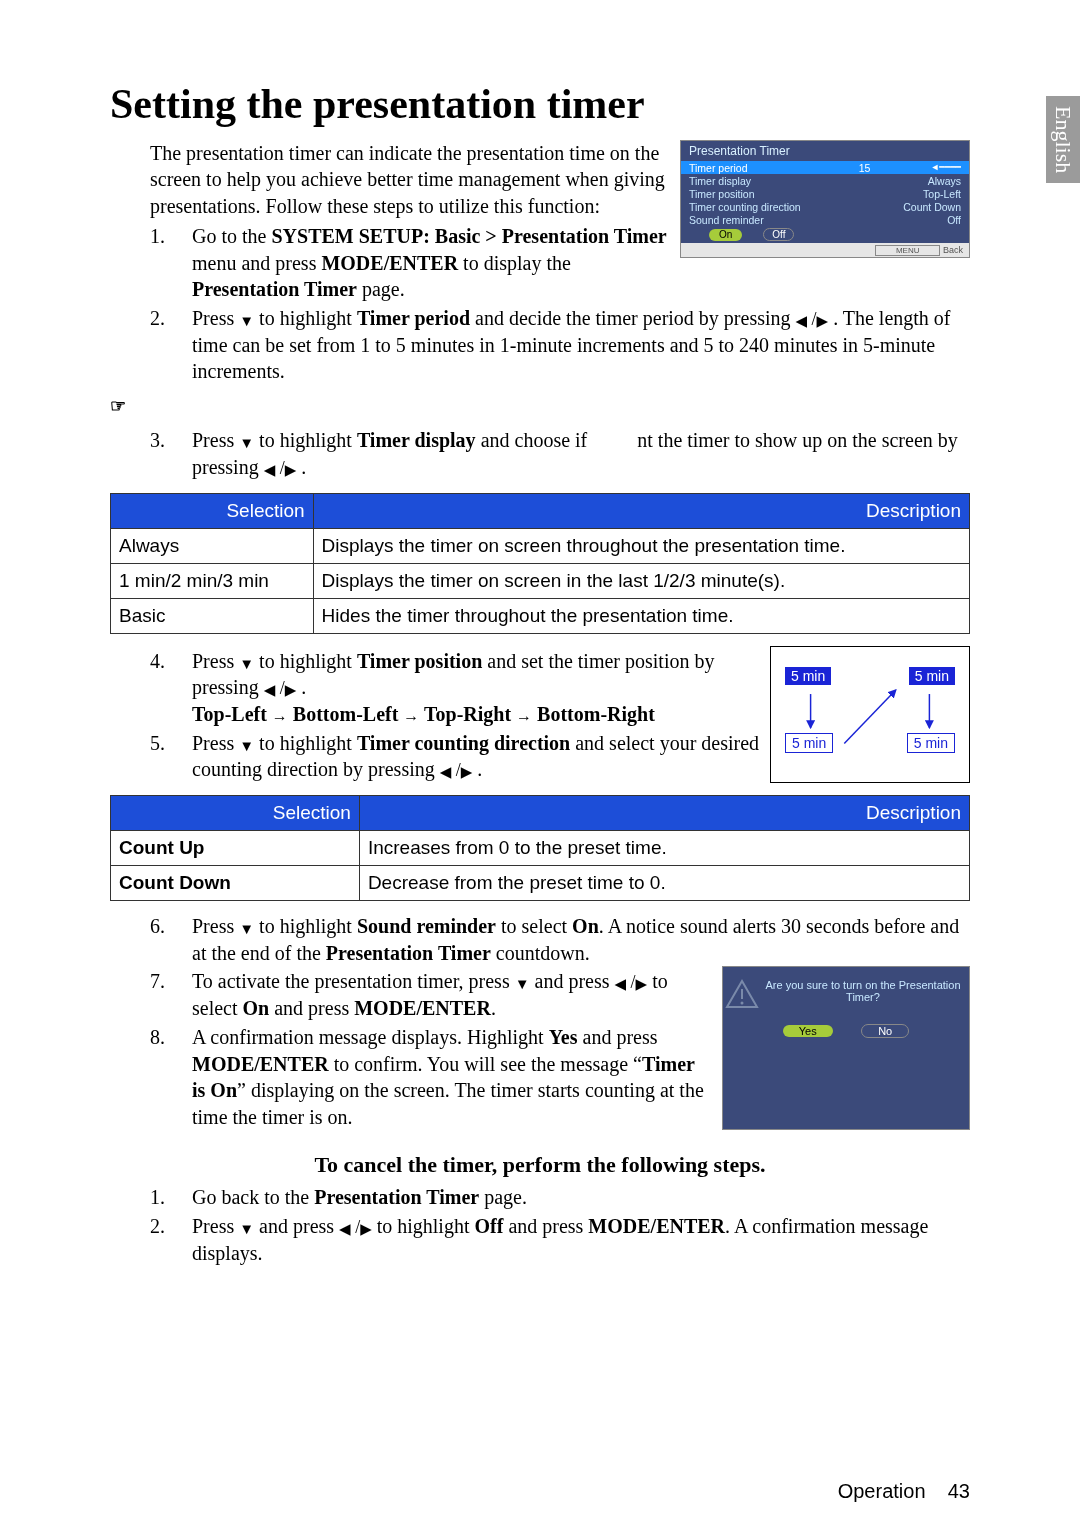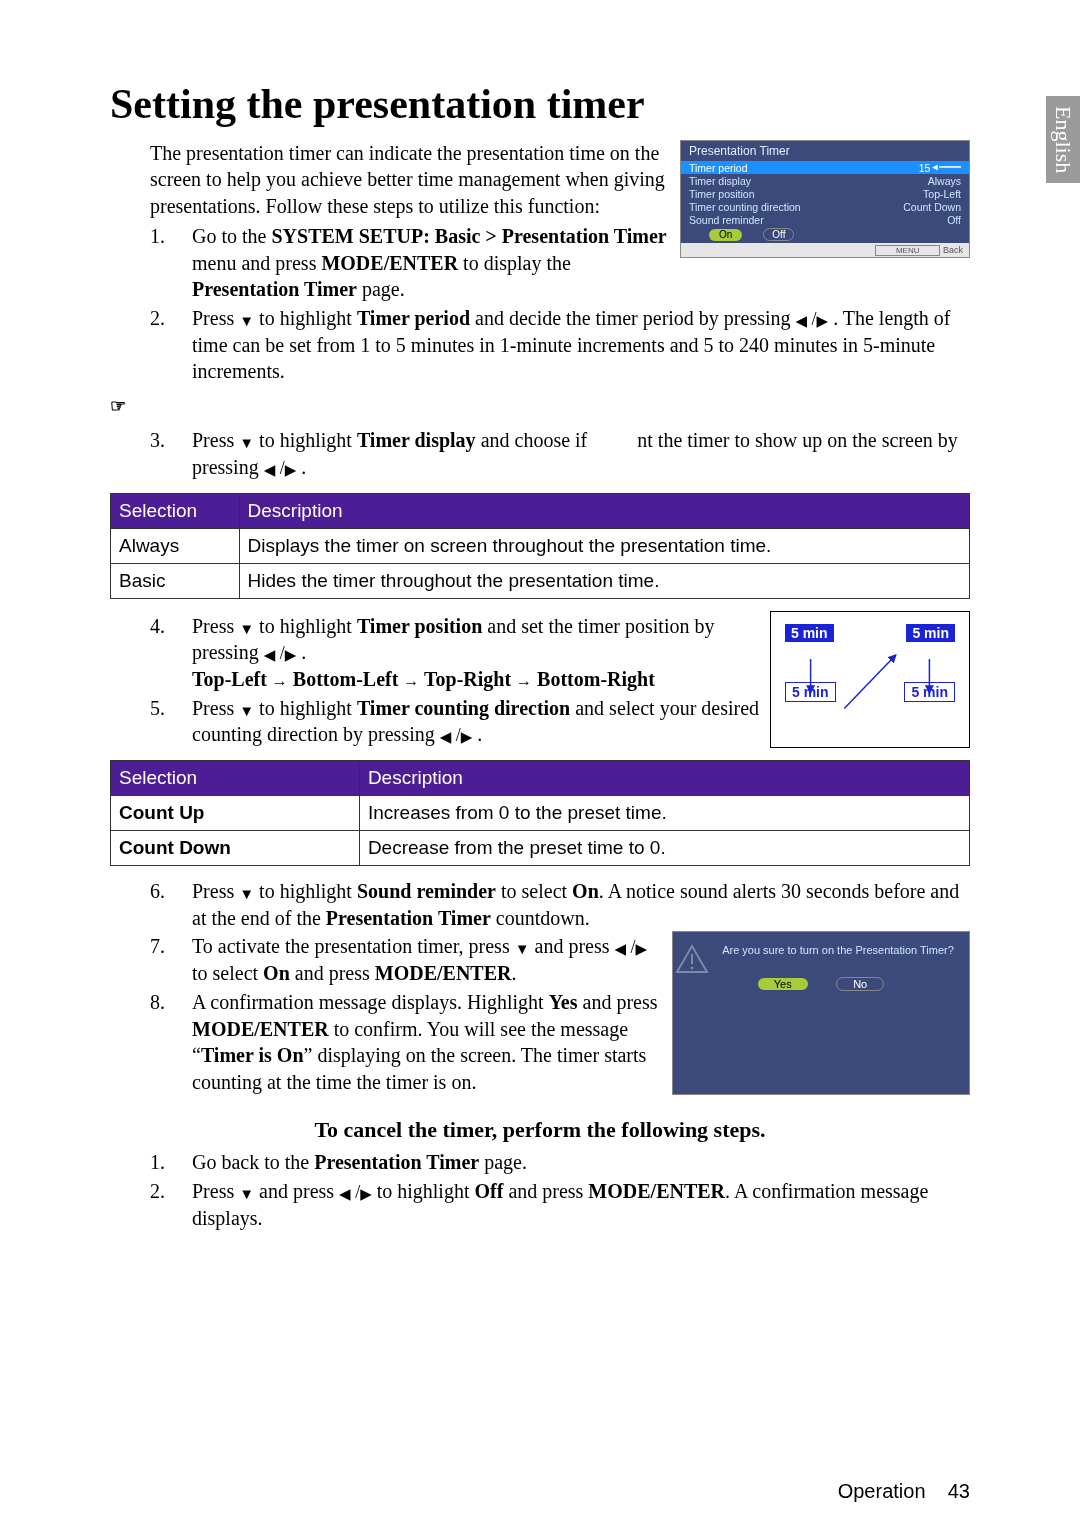--- a/index.html
+++ b/index.html
@@ -22,33 +22,33 @@
   .osd-foot { background: #e6e6e6; text-align: right; font-family: Arial, sans-serif; font-size: 9px; padding: 2px 6px; color: #555; }
   .osd-foot .menuword { border: 1px solid #888; padding: 0 20px; font-size: 8px; }
   ol.steps { list-style: none; padding-left: 40px; font-size: 20px; line-height: 1.33; }
   ol.steps > li { display: flex; margin-top: 2px; }
   ol.steps > li .num { width: 42px; flex-shrink: 0; }
   ol.steps > li .body { flex: 1; }
   .note-row { display: flex; align-items: flex-start; padding-left: 0px; margin: 10px 0; font-family: Arial, sans-serif; font-size: 16px; font-weight: bold; }
   .note-icon { width: 40px; font-size: 18px; }
   .tri { display: inline-block; font-size: 15px; line-height: 1; vertical-align: -1px; }
   table.desc { width: 100%; border-collapse: collapse; font-family: Arial, sans-serif; margin: 12px 0; }
-  table.desc th { background: #4c1d95; color: #fff; text-align: left; font-weight: normal; font-size: 19px; padding: 6px 8px; border: 1px solid #333; }
+  table.desc th { background: #1d4ed8; color: #fff; text-align: right; font-weight: normal; font-size: 19px; padding: 6px 8px; border: 1px solid #333; }
   table.desc td { font-size: 19px; padding: 6px 8px; border: 1px solid #333; }
   table.desc td.first { white-space: nowrap; }
   .step4row { display: flex; }
   .step4left { flex: 1; }
   .posbox { width: 200px; border: 1px solid #000; margin-left: 10px; padding: 12px 14px; position: relative; font-family: Arial, sans-serif; }
   .posrow { display: flex; justify-content: space-between; }
-  .poscell { background: #1a24d6; color: #fff; font-weight: bold; font-size: 14px; padding: 1px 6px; }
+  .poscell { background: #1a24d6; color: #fff; font-weight: normal; font-size: 14px; padding: 1px 6px; margin-top: 8px; }
   .posbox svg { position: absolute; left: 0; top: 0; width: 100%; height: 100%; pointer-events: none; }
   h2 { font-size: 22px; font-weight: bold; margin: 22px 0 6px 0; text-align: center; }
   .lang-tab { position: absolute; right: 0; top: 96px; background: #9b9b9b; color: #fff; font-family: "Times New Roman", serif; font-size: 22px; writing-mode: vertical-rl; padding: 10px 4px; }
   .footer { position: absolute; bottom: 26px; right: 110px; font-size: 20px; font-family: Arial, sans-serif; }
-  .confirmbox { width: 298px; background: #3b4a7a; border: 1px solid #888; margin-left: 10px; font-family: Arial, sans-serif; color: #c8e8ff; padding: 12px 2px; }
+  .confirmbox { width: 248px; background: #3b4a7a; border: 1px solid #888; margin-left: 10px; font-family: Arial, sans-serif; color: #c8e8ff; padding: 12px 2px; }
   .confirmbox .msg { font-size: 11px; text-align: center; margin: 0 0 18px 34px; }
   .confirmbox .btns { text-align: center; }
   .confirmbox .yes { background: #a6cc3a; color: #000; border-radius: 9px; padding: 0 16px; font-size: 11px; display: inline-block; }
   .confirmbox .no { color: #fff; border-radius: 9px; padding: 0 16px; font-size: 11px; display: inline-block; margin-left: 24px; border: 1px solid #888; }
   .confirmbox .warn { position: relative; float: left; width: 34px; height: 30px; }
   .confirmbox .warn svg { width: 34px; height: 30px; }
   .slash { font-size: 18px; }
   .arrow-r { font-size: 16px; }
 </style>
 </head>
@@ -71,21 +71,21 @@
         </span>
           </li>
       </ol>
     </div>
     <div class="osd-box">
       <div class="osd-timer">
         <div class="osd-title">Presentation Timer</div>
         <div class="osd-grid">
           <div class="osd-row selected">
               <span class="osd-label">Timer period</span>
-              <span class="osd-val" style="">15</span>
+              <span class="osd-val" style="margin-right:60px;">15</span>
               <span style="font-size:9px;">◄━━━━</span>
             </div>
           <div class="osd-row">
               <span class="osd-label">Timer display</span>
               <span class="osd-val">Always</span>
             </div>
           <div class="osd-row">
               <span class="osd-label">Timer position</span>
               <span class="osd-val">Top-Left</span>
             </div>
@@ -131,20 +131,24 @@
 
   <table class="desc">
     <tbody>
         <tr>
           <th>Selection</th>
           <th>Description</th>
         </tr>
     <tr>
           <td class="first">Always</td>
           <td>Displays the timer on screen throughout the presentation time.</td>
+        </tr>
+    <tr>
+          <td class="first">1 min/2 min/3 min</td>
+          <td>Displays the timer on screen in the last 1/2/3 minute(s).</td>
         </tr>
     <tr>
           <td class="first">Basic</td>
           <td>Hides the timer throughout the presentation time.</td>
         </tr>
   </tbody>
     </table>
 
   <div class="step4row">
     <div class="step4left">

